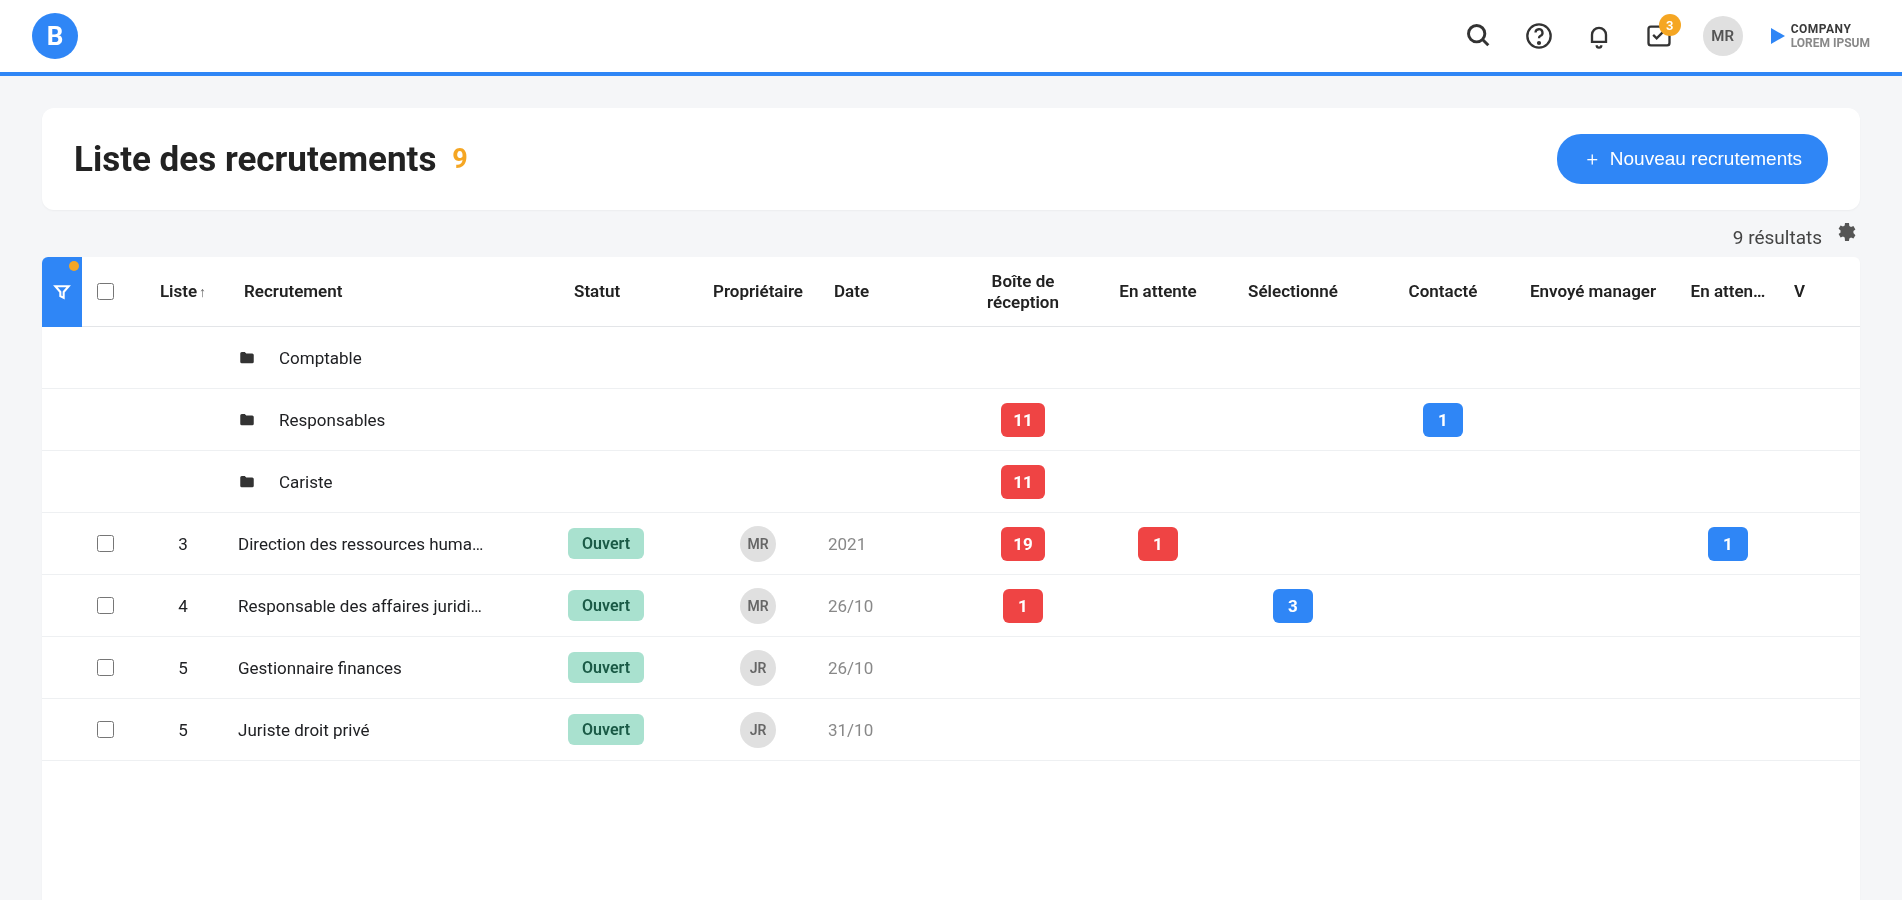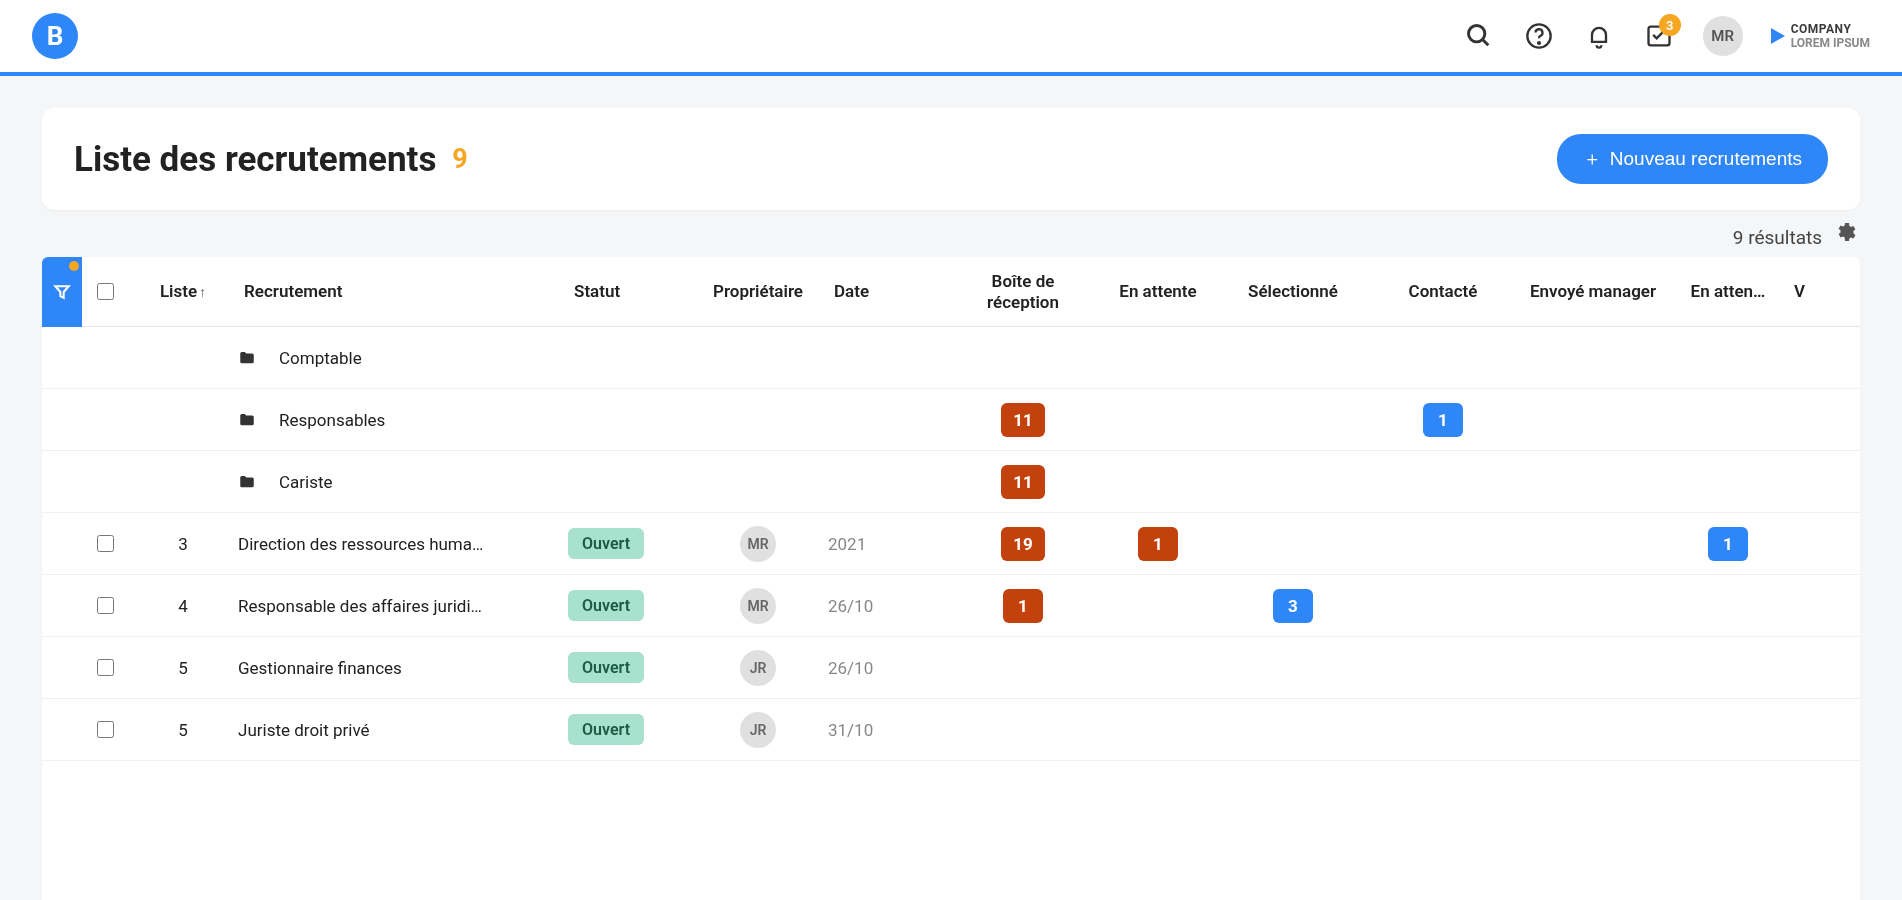--- a/index.html
+++ b/index.html
@@ -44,21 +44,21 @@
 .col-num.narrow { width:120px; }
 .th-wrap { padding: 0 6px; line-height:1.2; }
 .sort-arrow { font-size:14px; margin-left:2px; color:#666; }
 
 .trow { display:flex; align-items:center; height:62px; border-bottom:1px solid #eef0f2; font-size:17px; }
 .trow .col-name { display:flex; align-items:center; gap:23px; overflow:hidden; white-space:nowrap; text-overflow:ellipsis; }
 .folder-icon { width:18px; height:18px; color:#333; flex-shrink:0; }
 .status-badge { display:inline-block; background:#a9e1cf; color:#1a5a46; padding:6px 14px; border-radius:6px; font-weight:600; font-size:16px; }
 .owner-avatar { width:36px; height:36px; border-radius:50%; background:#e0e0e0; color:#666; display:inline-flex; align-items:center; justify-content:center; font-weight:600; font-size:14px; }
 .pill { display:inline-flex; align-items:center; justify-content:center; min-width:40px; height:34px; padding:0 12px; border-radius:6px; font-weight:700; font-size:17px; color:#fff; }
-.pill.dark { background:#c2410c; }
+.pill.dark { background:#ef4444; }
 .pill.light { background:#2f86f6; }
 .date-text { color:#888; }
 .ellipsis { overflow:hidden; white-space:nowrap; text-overflow:ellipsis; max-width:100%; display:inline-block; }
 .pad-after { height:160px; }
 </style>
 </head>
 <body>
 
 <div class="topbar">
   <div class="logo">B</div>

